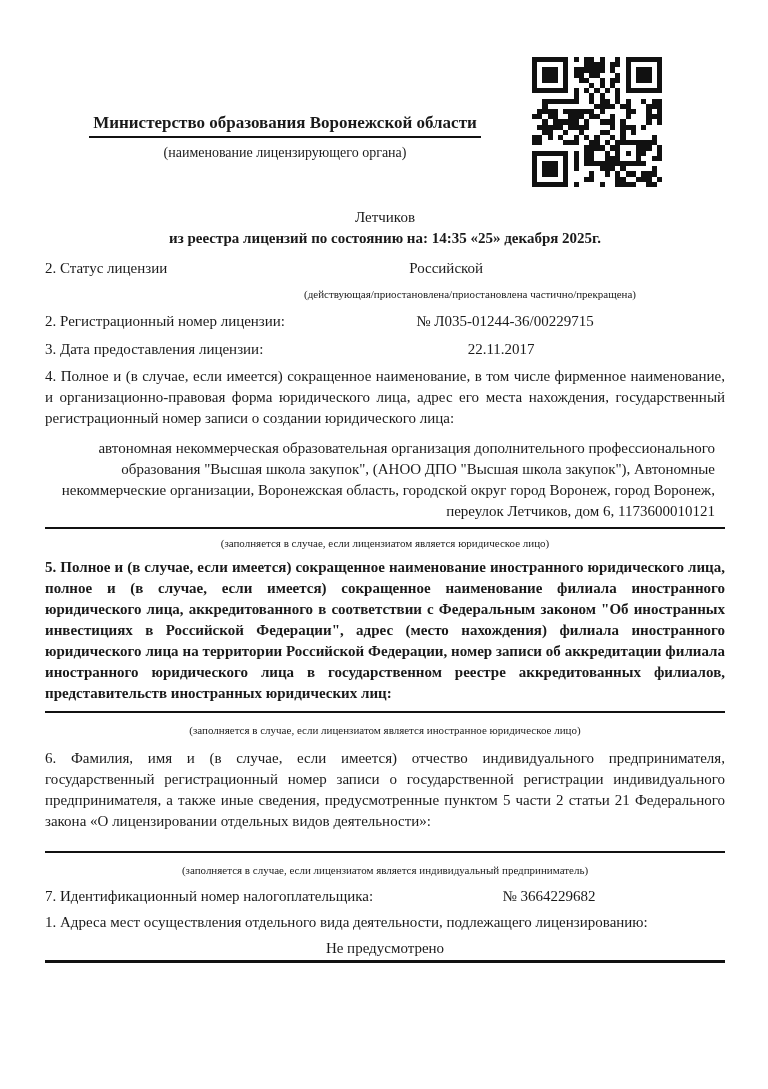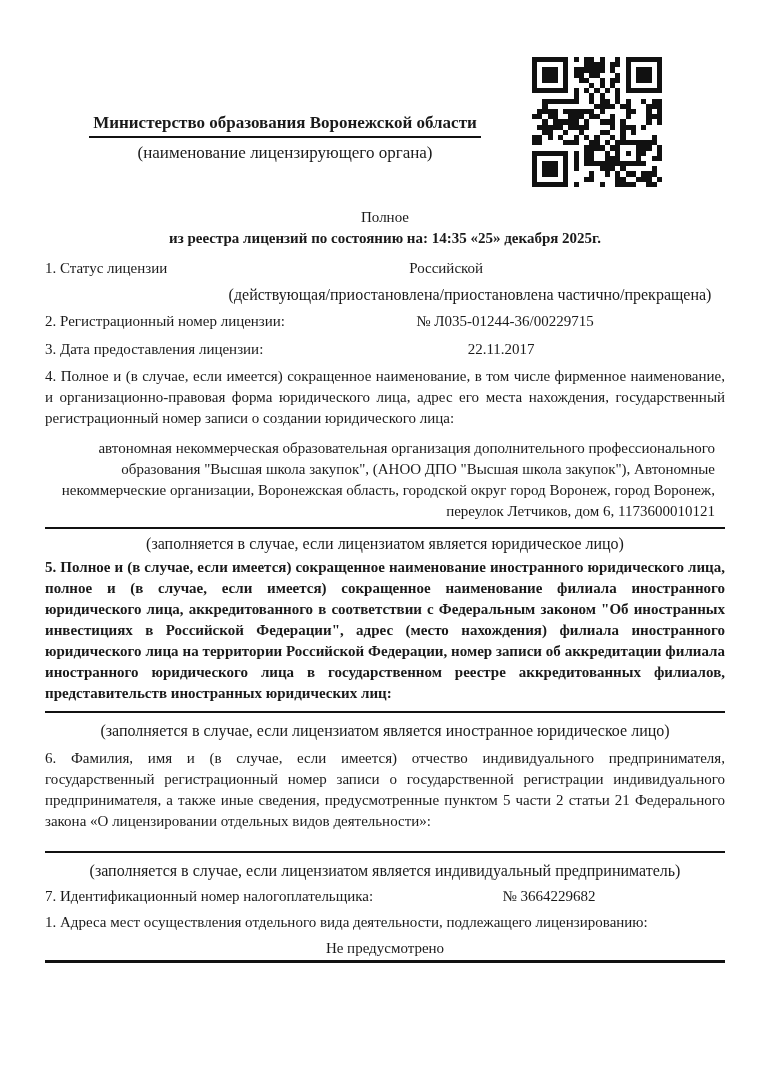--- a/index.html
+++ b/index.html
@@ -31,21 +31,21 @@
     font-weight: bold;
     font-size: 17px;
     line-height: 22px;
     border-bottom: 2px solid #111;
     padding: 0 4px 2px 4px;
     white-space: nowrap;
   }
   .authority-caption {
     width: 480px;
     text-align: center;
-    font-size: 17px;
+    font-size: 14px;
     line-height: 17px;
     margin-top: 6px;
   }
   .qr {
     position: absolute;
     left: 487px;
     top: 57px;
     width: 130px;
     height: 130px;
   }
@@ -54,21 +54,21 @@
   
   .t { font-size: 15px; line-height: 21px; }
   .doc-title   { margin-top: 46px; text-align: center; }
   .doc-subtitle{ text-align: center; font-weight: bold; }
 
   .row { display: flex; }
   .row .lbl { white-space: nowrap; }
   .row .val { flex: 1 1 auto; text-align: center; }
 
   .row-1 { margin-top: 9px; }
-  .caption { font-size: 16px; line-height: 17px; text-align: center; }
+  .caption { font-size: 11px; line-height: 17px; text-align: center; }
   .caption-status { margin-top: 7px; margin-left: 170px; }
   .row-2 { margin-top: 8px; }
   .row-3 { margin-top: 7px; gap: 14px; }
 
   .para { text-align: justify; }
   .para-4 { margin-top: 6px; }
   .value-4 { margin-top: 9px; text-align: right; padding: 0 10px; }
   .hr { border: 0; height: 2px; background: #111; }
   .hr-1 { margin-top: 5px; }
   .caption-legal { margin-top: 6px; }
@@ -417,25 +417,25 @@
           <rect x="13" y="24" width="1" height="1"></rect>
           <rect x="16" y="24" width="1" height="1"></rect>
           <rect x="17" y="24" width="1" height="1"></rect>
           <rect x="18" y="24" width="1" height="1"></rect>
           <rect x="19" y="24" width="1" height="1"></rect>
           <rect x="22" y="24" width="1" height="1"></rect>
           <rect x="23" y="24" width="1" height="1"></rect>
         </svg>
     </div>
 
-    <div class="t doc-title">Полное</div>
+    <div class="t doc-title">Летчиков</div>
     <div class="t doc-subtitle">из реестра лицензий по состоянию на: 14:35 «25» декабря 2025г.</div>
 
     <div class="t row row-1">
-      <span class="lbl">1. Статус лицензии</span>
+      <span class="lbl">2. Статус лицензии</span>
       <span class="val">Российской</span>
     </div>
     <div class="caption caption-status">(действующая/приостановлена/приостановлена частично/прекращена)</div>
 
     <div class="t row row-2">
       <span class="lbl">2. Регистрационный номер лицензии:</span>
       <span class="val">№ Л035-01244-36/00229715</span>
     </div>
 
     <div class="t row row-3">

